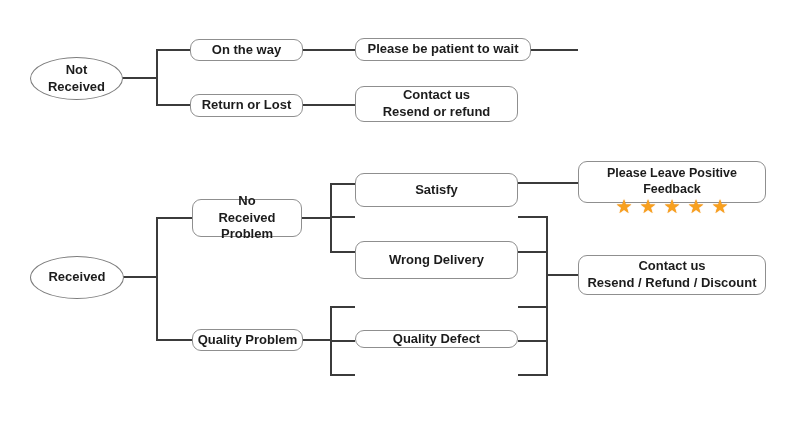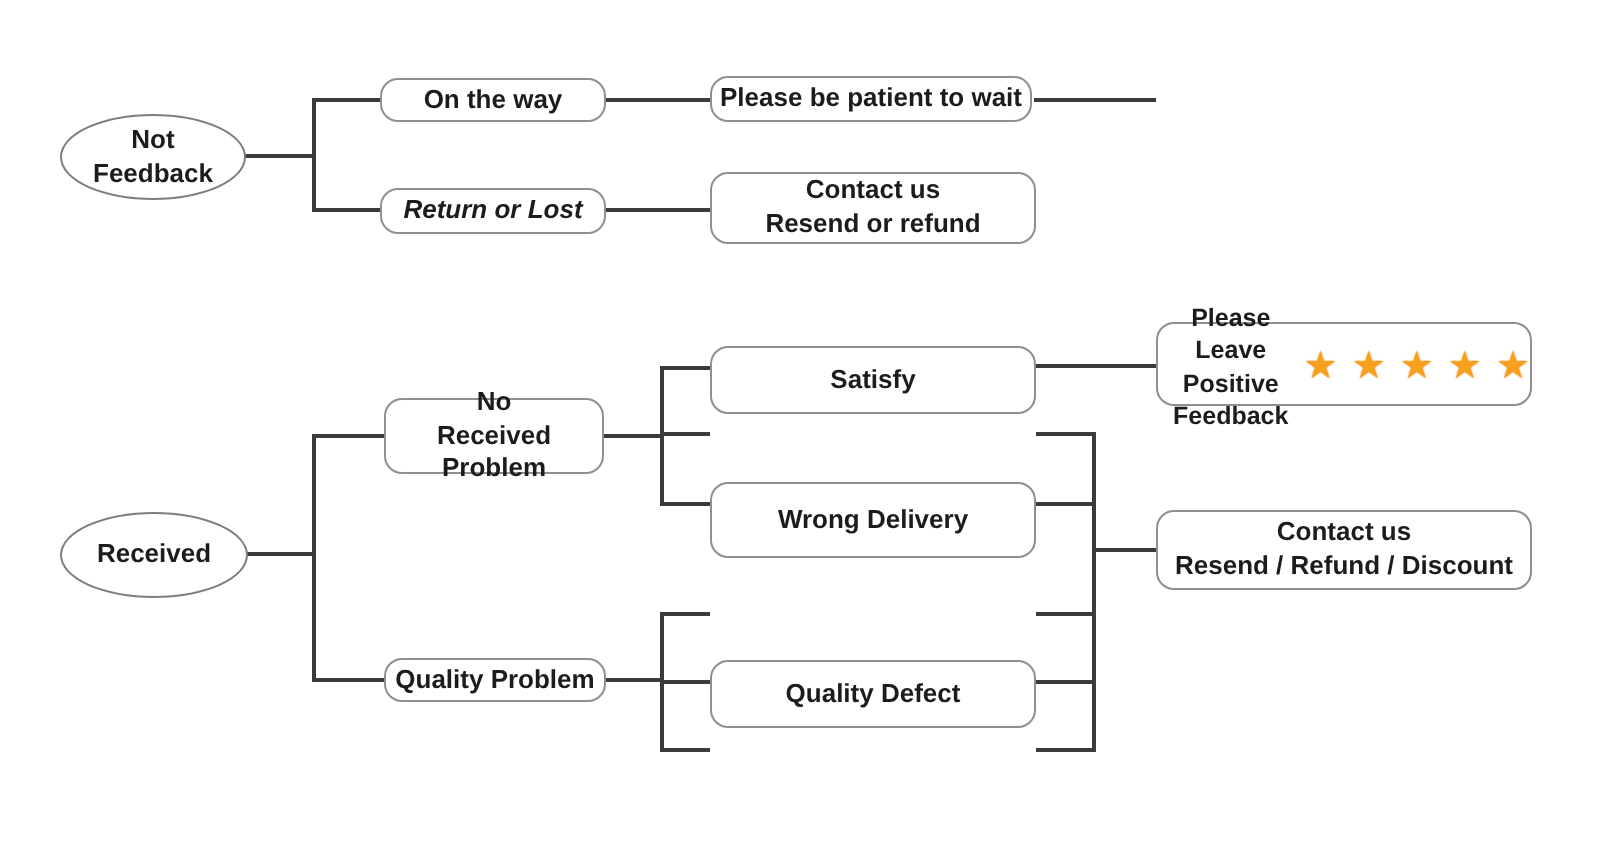--- a/index.html
+++ b/index.html
@@ -32,21 +32,21 @@
     z-index: 2;
   }
   .box { border-radius: 9px; }
   .ellipse { border-radius: 50%; border-color: #7d7d7d; }
   .line {
     position: absolute;
     background: #3b3b3b;
     z-index: 1;
   }
   .feedback-box {
-    flex-direction: row;
+    flex-direction: column;
     justify-content: flex-start;
     padding-top: 3px;
     font-size: 12.5px;
   }
   .stars {
     display: flex;
     gap: 7px;
     margin-top: -1px;
   }
   .stars span {
@@ -55,28 +55,28 @@
     color: #F8A01E;
     text-shadow: 0 0 1px #E8891B;
   }
 </style>
 </head>
 <body>
 
 <div id="canvas">
 
   <div class="node ellipse" style="left:30px; top:57px; width:93px; height:43px;">Not
-Feedback</div>
+Received</div>
 
   <div class="node box" style="left:190px; top:39px; width:113px; height:22px;">On the way</div>
 
-  <div class="node box" style="left:355px; top:38px; width:161px; height:23px;">Please be patient to wait</div>
+  <div class="node box" style="left:355px; top:38px; width:176px; height:23px;">Please be patient to wait</div>
 
 
-  <div class="node box" style="left:190px; top:94px; width:113px; height:23px;font-style:italic;">Return or Lost</div>
+  <div class="node box" style="left:190px; top:94px; width:113px; height:23px;">Return or Lost</div>
 
   <div class="node box" style="left:355px; top:86px; width:163px; height:36px;">Contact us
 Resend or refund</div>
 
   <div class="line" style="left:122px; top:77px; width:36px; height:2px;"></div>
   <div class="line" style="left:156px; top:49px; width:2px; height:57px;"></div>
   <div class="line" style="left:156px; top:49px; width:36px; height:2px;"></div>
   <div class="line" style="left:156px; top:104px; width:36px; height:2px;"></div>
   <div class="line" style="left:303px; top:49px; width:53px; height:2px;"></div>
   <div class="line" style="left:517px; top:49px; width:61px; height:2px;"></div>
@@ -88,21 +88,21 @@
 Received Problem</div>
 
   <div class="node box" style="left:192px; top:329px; width:111px; height:22px;">Quality Problem</div>
 
   <div class="node box" style="left:355px; top:173px; width:163px; height:34px;">Satisfy</div>
 
 
   <div class="node box" style="left:355px; top:241px; width:163px; height:38px;">Wrong Delivery</div>
 
 
-  <div class="node box" style="left:355px; top:330px; width:163px; height:34px;">Quality Defect</div>
+  <div class="node box" style="left:355px; top:330px; width:163px; height:18px;">Quality Defect</div>
 
 
   <div class="node box feedback-box" style="left:578px; top:161px; width:188px; height:42px;">
     <span>Please Leave Positive Feedback</span>
     <span class="stars">
       <span>★</span>
       <span>★</span>
       <span>★</span>
       <span>★</span>
       <span>★</span>

